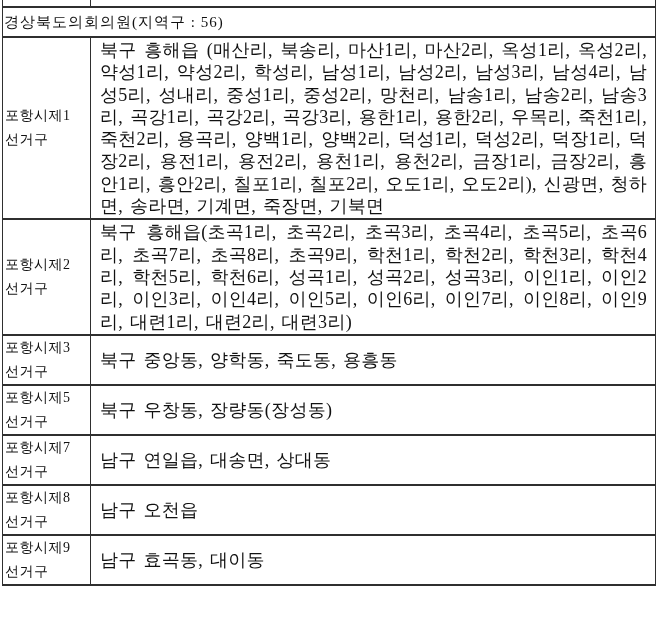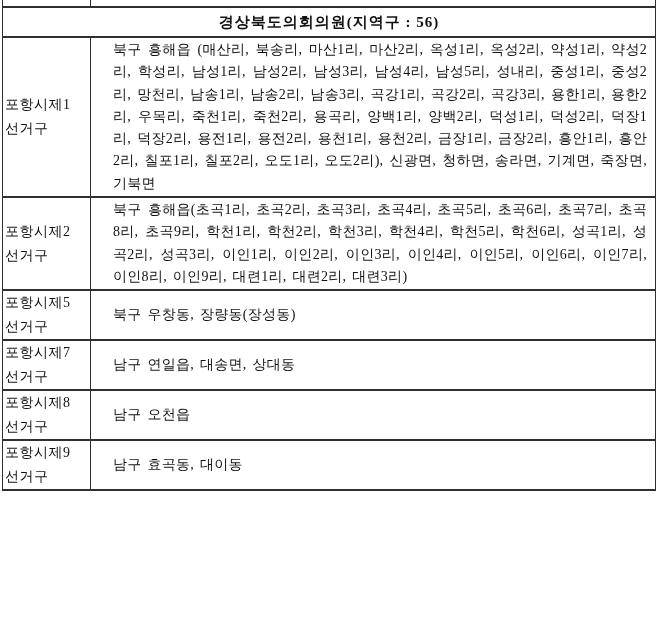--- a/index.html
+++ b/index.html
@@ -27,40 +27,38 @@
     border-top: 2px solid #2f2f2f;
     border-bottom: 2px solid #2f2f2f;
     overflow: hidden;
   }
   tr.partial-top td {
     height: 4px;
     border-top: none;
   }
   tr.header-row td {
     height: 26px;
-    text-align: center;
     vertical-align: middle;
     font-size: 15px;
     letter-spacing: 1px;
-    font-weight: bold;
   }
   td.dist {
     vertical-align: middle;
     font-size: 14px;
     line-height: 24px;
     letter-spacing: 0.5px;
     padding: 0 2px;
   }
   td.areas {
     vertical-align: middle;
-    font-size: 14px;
+    font-size: 18px;
     line-height: 22.3px;
     letter-spacing: 0.3px;
     word-spacing: 2px;
-    padding: 1px 8px 1px 22px;
+    padding: 1px 8px 1px 9px;
     text-align: justify;
     text-justify: inter-character;
     word-break: break-all;
   }
   tr.r-tall1 { height: 158px; }
   tr.r-tall2 { height: 93px; }
   tr.r-std   { height: 47px; }
   tr.r-last  { height: 49px; }
 </style>
 </head>
@@ -90,20 +88,27 @@
     </tr>
 
     <tr class="r-tall2">
       <td class="dist">
         <div>포항시제2</div>
         <div>선거구</div>
       </td>
       <td class="areas">북구 흥해읍(초곡1리, 초곡2리, 초곡3리, 초곡4리, 초곡5리, 초곡6리, 초곡7리, 초곡8리, 초곡9리, 학천1리, 학천2리, 학천3리, 학천4리, 학천5리, 학천6리, 성곡1리, 성곡2리, 성곡3리, 이인1리, 이인2리, 이인3리, 이인4리, 이인5리, 이인6리, 이인7리, 이인8리, 이인9리, 대련1리, 대련2리, 대련3리)</td>
     </tr>
 
+    <tr class="r-std">
+      <td class="dist">
+        <div>포항시제3</div>
+        <div>선거구</div>
+      </td>
+      <td class="areas">북구 중앙동, 양학동, 죽도동, 용흥동</td>
+    </tr>
 
 
     <tr class="r-std">
       <td class="dist">
         <div>포항시제5</div>
         <div>선거구</div>
       </td>
       <td class="areas">북구 우창동, 장량동(장성동)</td>
     </tr>
 

